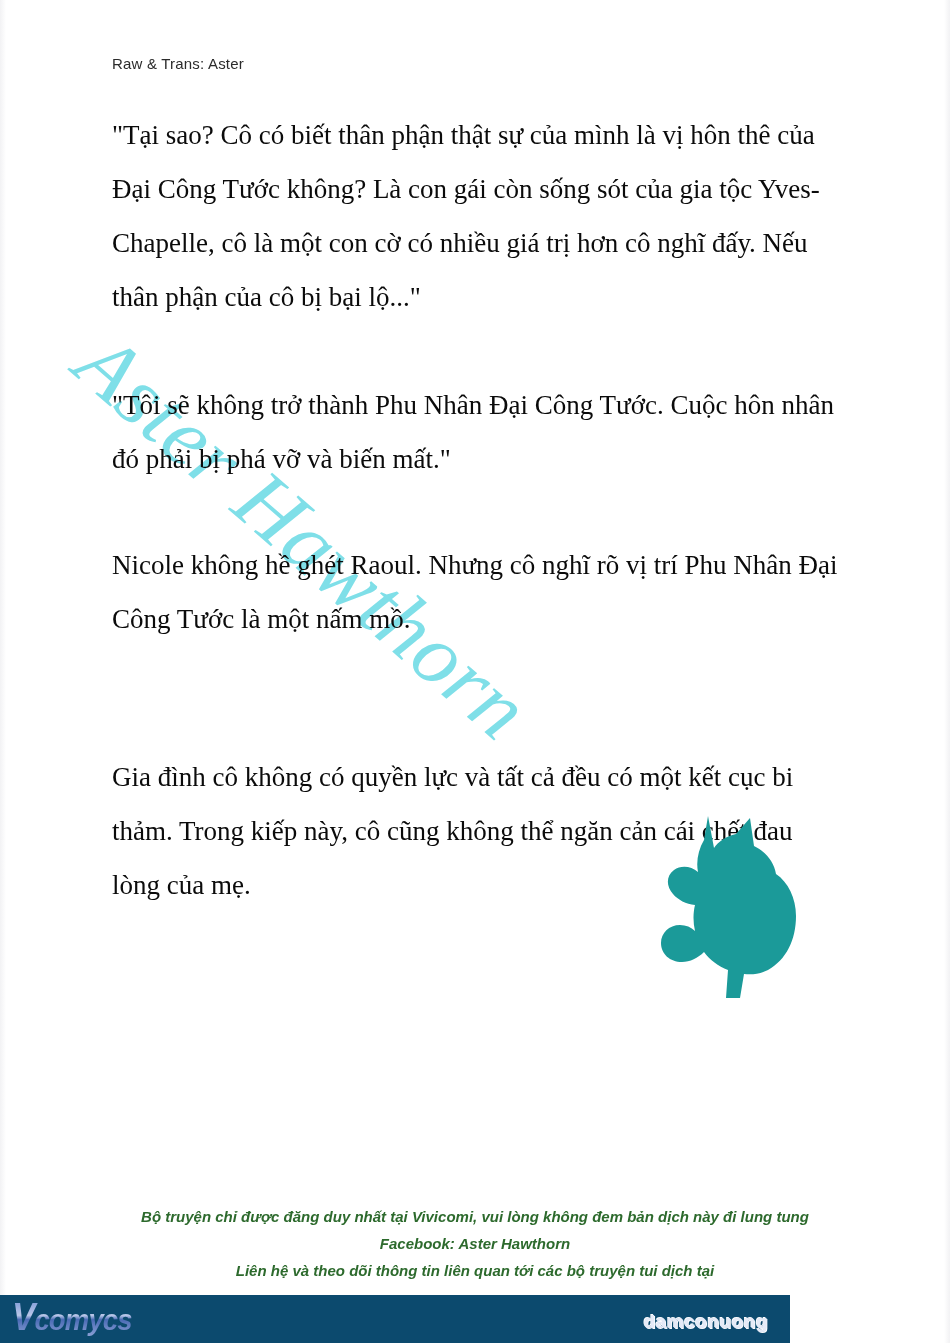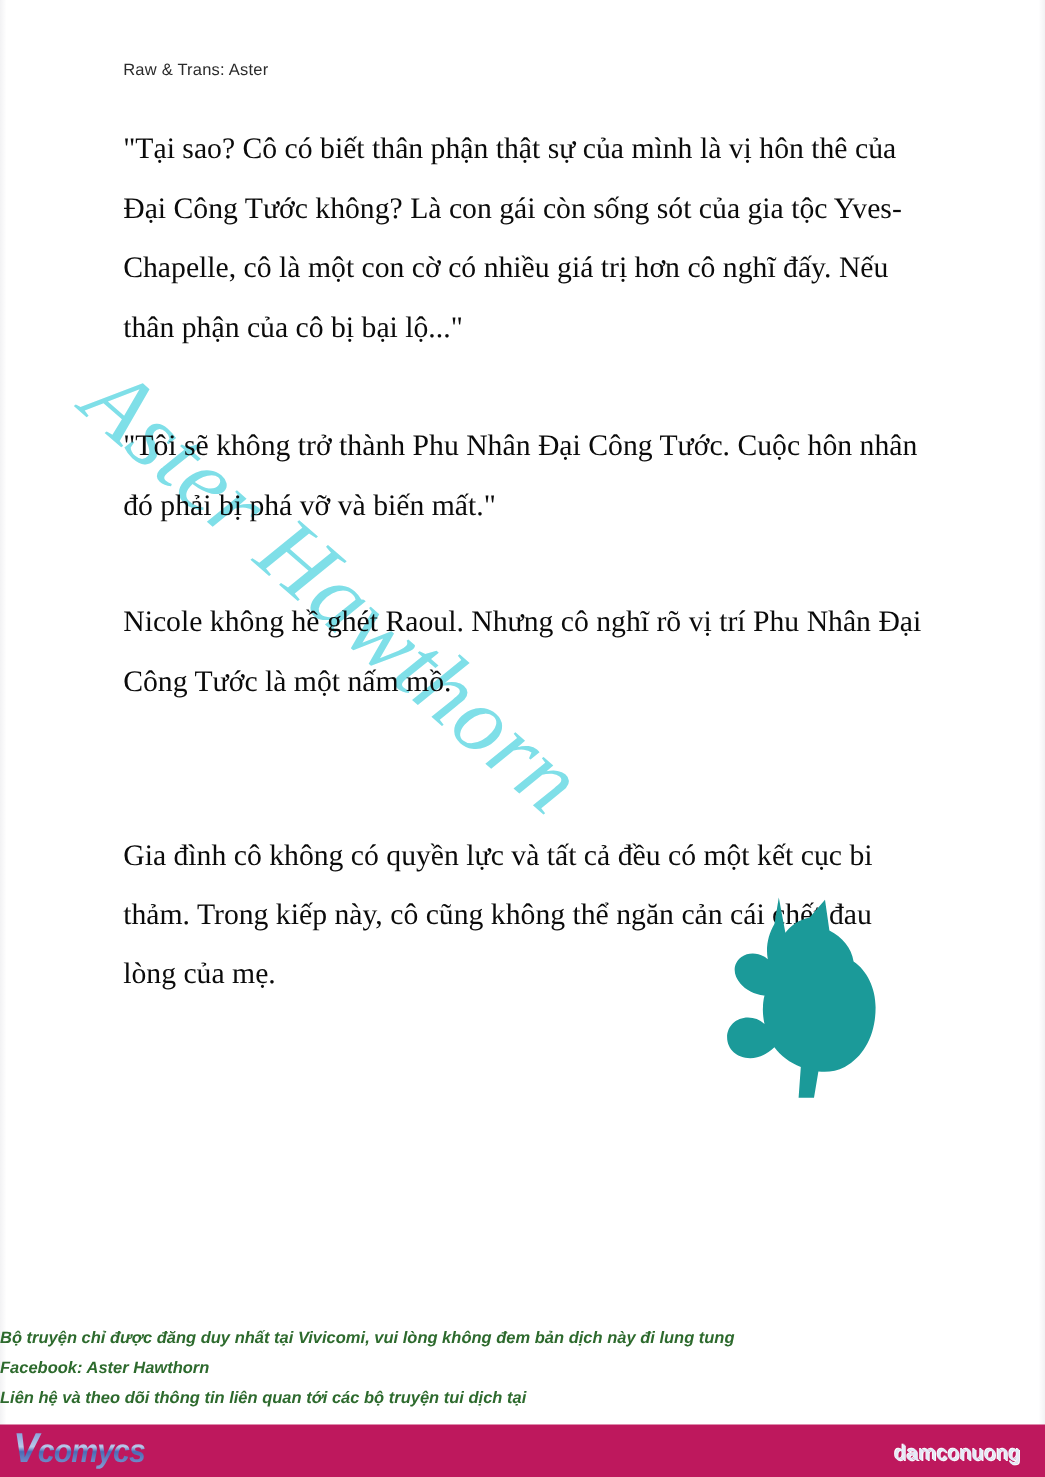--- a/index.html
+++ b/index.html
@@ -102,40 +102,40 @@
     height: 190px;
     z-index: 4;
     pointer-events: none;
   }
 
   .footer-note {
     position: absolute;
     left: 0;
     top: 1203px;
     width: 950px;
-    text-align: left;
+    text-align: center;
     font-family: "Liberation Sans", sans-serif;
     font-style: italic;
     font-weight: bold;
     font-size: 15px;
     line-height: 27px;
     color: #2d6a2d;
   }
   .footer-line {
     display: block;
     white-space: nowrap;
   }
 
   .bottom-bar {
     position: absolute;
     left: 0;
     bottom: 0;
-    width: 950px;
+    width: 790px;
     height: 48px;
-    background: #be185d;
+    background: #0c4a6e;
   }
 
   .site-logo {
     position: absolute;
     left: 12px;
     bottom: 4px;
     font-family: "Liberation Sans", sans-serif;
     font-style: italic;
     font-weight: bold;
     font-size: 34px;
@@ -153,21 +153,21 @@
   }
   .site-logo .logo-sub {
     font-size: 30px;
   }
 
   .corner-watermark {
     position: absolute;
     right: 22px;
     bottom: 10px;
     font-family: "Liberation Sans", sans-serif;
-    font-weight: normal;
+    font-weight: bold;
     font-size: 19px;
     letter-spacing: 0.5px;
     color: #e6ebf7;
     text-shadow:
        0 0 1px #c9d5ef,
        1px 1px 0 #ffffff,
       -1px -1px 0 #ffffff;
   }
 </style>
 </head>

